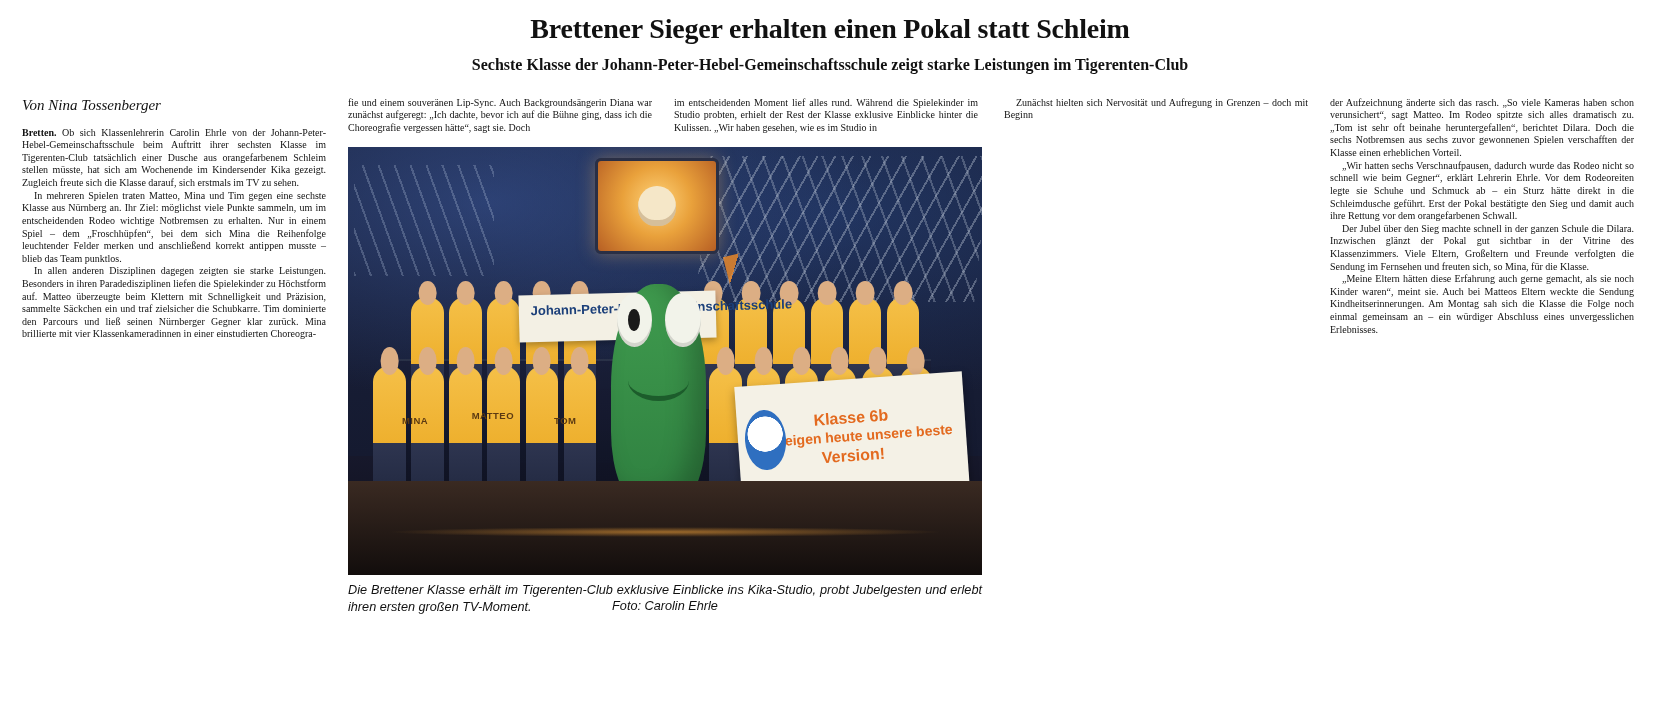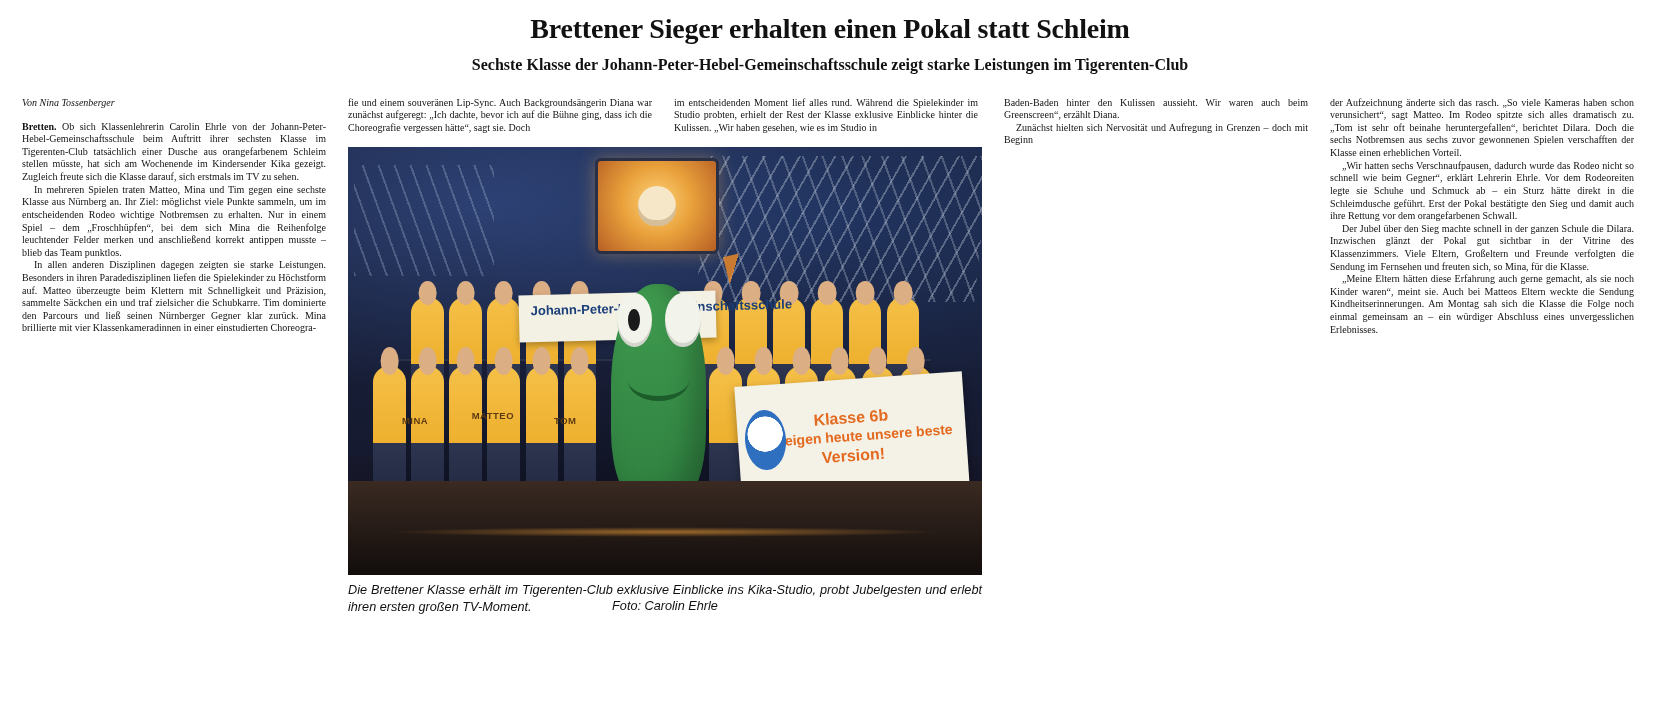--- a/index.html
+++ b/index.html
@@ -62,21 +62,21 @@
     hyphens: auto;
     -webkit-hyphens: auto;
   }
   p.body + p.body {
     text-indent: 12px;
   }
   p.body.indent {
     text-indent: 12px;
   }
   .byline {
-    font-size: 10px;
+    font-size: 15px;
     font-style: italic;
     margin: 0 0 13px 0;
   }
   .lead-word {
     font-weight: bold;
   }
   .mid-top {
     display: flex;
     gap: 22px;
   }
@@ -411,21 +411,20 @@
         </div>
 
         <div class="caption-wrap">
           <div class="caption">Die Brettener Klasse erhält im Tigerenten-Club exklusive Einblicke ins Kika-Studio, probt Jubelgesten und erlebt ihren ersten großen TV-Moment.</div>
           <div class="credit">Foto: Carolin Ehrle</div>
         </div>
       </div>
     </div>
 
     <div class="col">
-      <p class="body">Baden-Baden hinter den Kulissen aussieht. Wir waren auch beim Greenscreen“, erzählt Diana.</p>
       <p class="body indent">Zunächst hielten sich Nervosität und Aufregung in Grenzen – doch mit Beginn</p>
     </div>
 
     <div class="col">
       <p class="body">der Aufzeichnung änderte sich das rasch. „So viele Kameras haben schon verunsichert“, sagt Matteo. Im Rodeo spitzte sich alles dramatisch zu. „Tom ist sehr oft beinahe heruntergefallen“, berichtet Dilara. Doch die sechs Notbremsen aus sechs zuvor gewonnenen Spielen verschafften der Klasse einen erheblichen Vorteil.</p>
       <p class="body indent">„Wir hatten sechs Verschnaufpausen, dadurch wurde das Rodeo nicht so schnell wie beim Gegner“, erklärt Lehrerin Ehrle. Vor dem Rodeoreiten legte sie Schuhe und Schmuck ab – ein Sturz hätte direkt in die Schleimdusche geführt. Erst der Pokal bestätigte den Sieg und damit auch ihre Rettung vor dem orangefarbenen Schwall.</p>
       <p class="body indent">Der Jubel über den Sieg machte schnell in der ganzen Schule die Dilara. Inzwischen glänzt der Pokal gut sichtbar in der Vitrine des Klassenzimmers. Viele Eltern, Großeltern und Freunde verfolgten die Sendung im Fernsehen und freuten sich, so Mina, für die Klasse.</p>
       <p class="body indent">„Meine Eltern hätten diese Erfahrung auch gerne gemacht, als sie noch Kinder waren“, meint sie. Auch bei Matteos Eltern weckte die Sendung Kindheitserinnerungen. Am Montag sah sich die Klasse die Folge noch einmal gemeinsam an – ein würdiger Abschluss eines unvergesslichen Erlebnisses.</p>
     </div>
 

